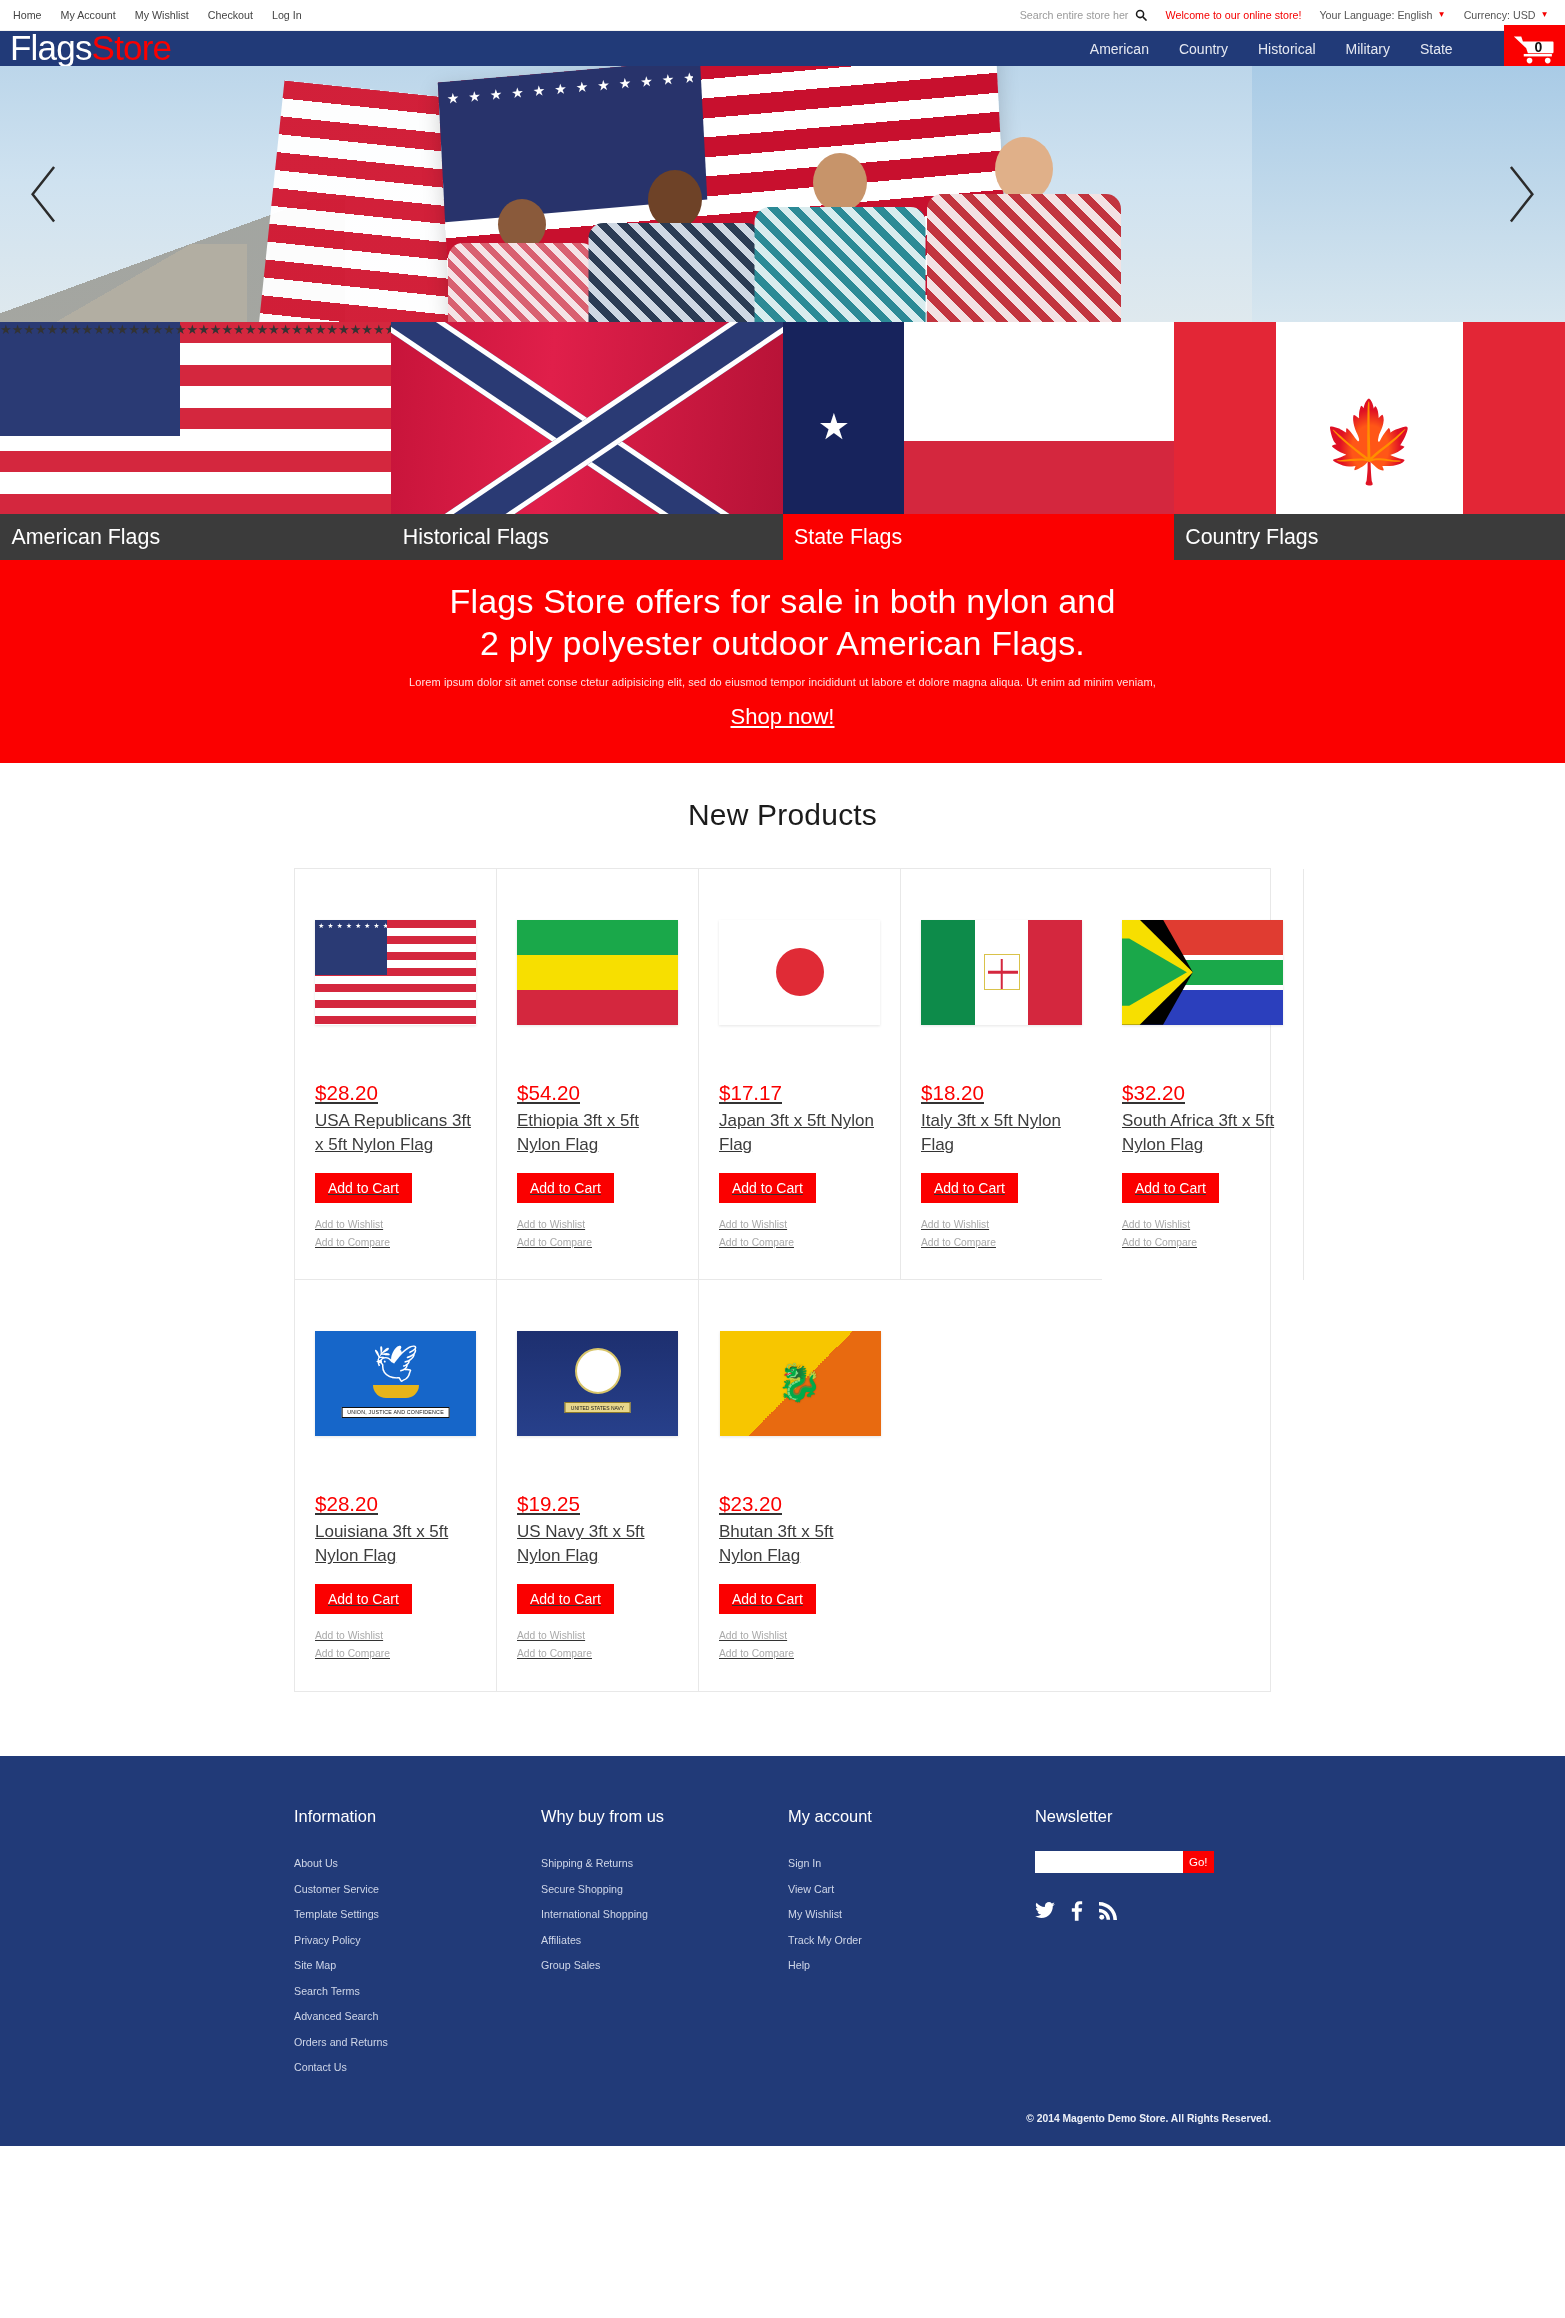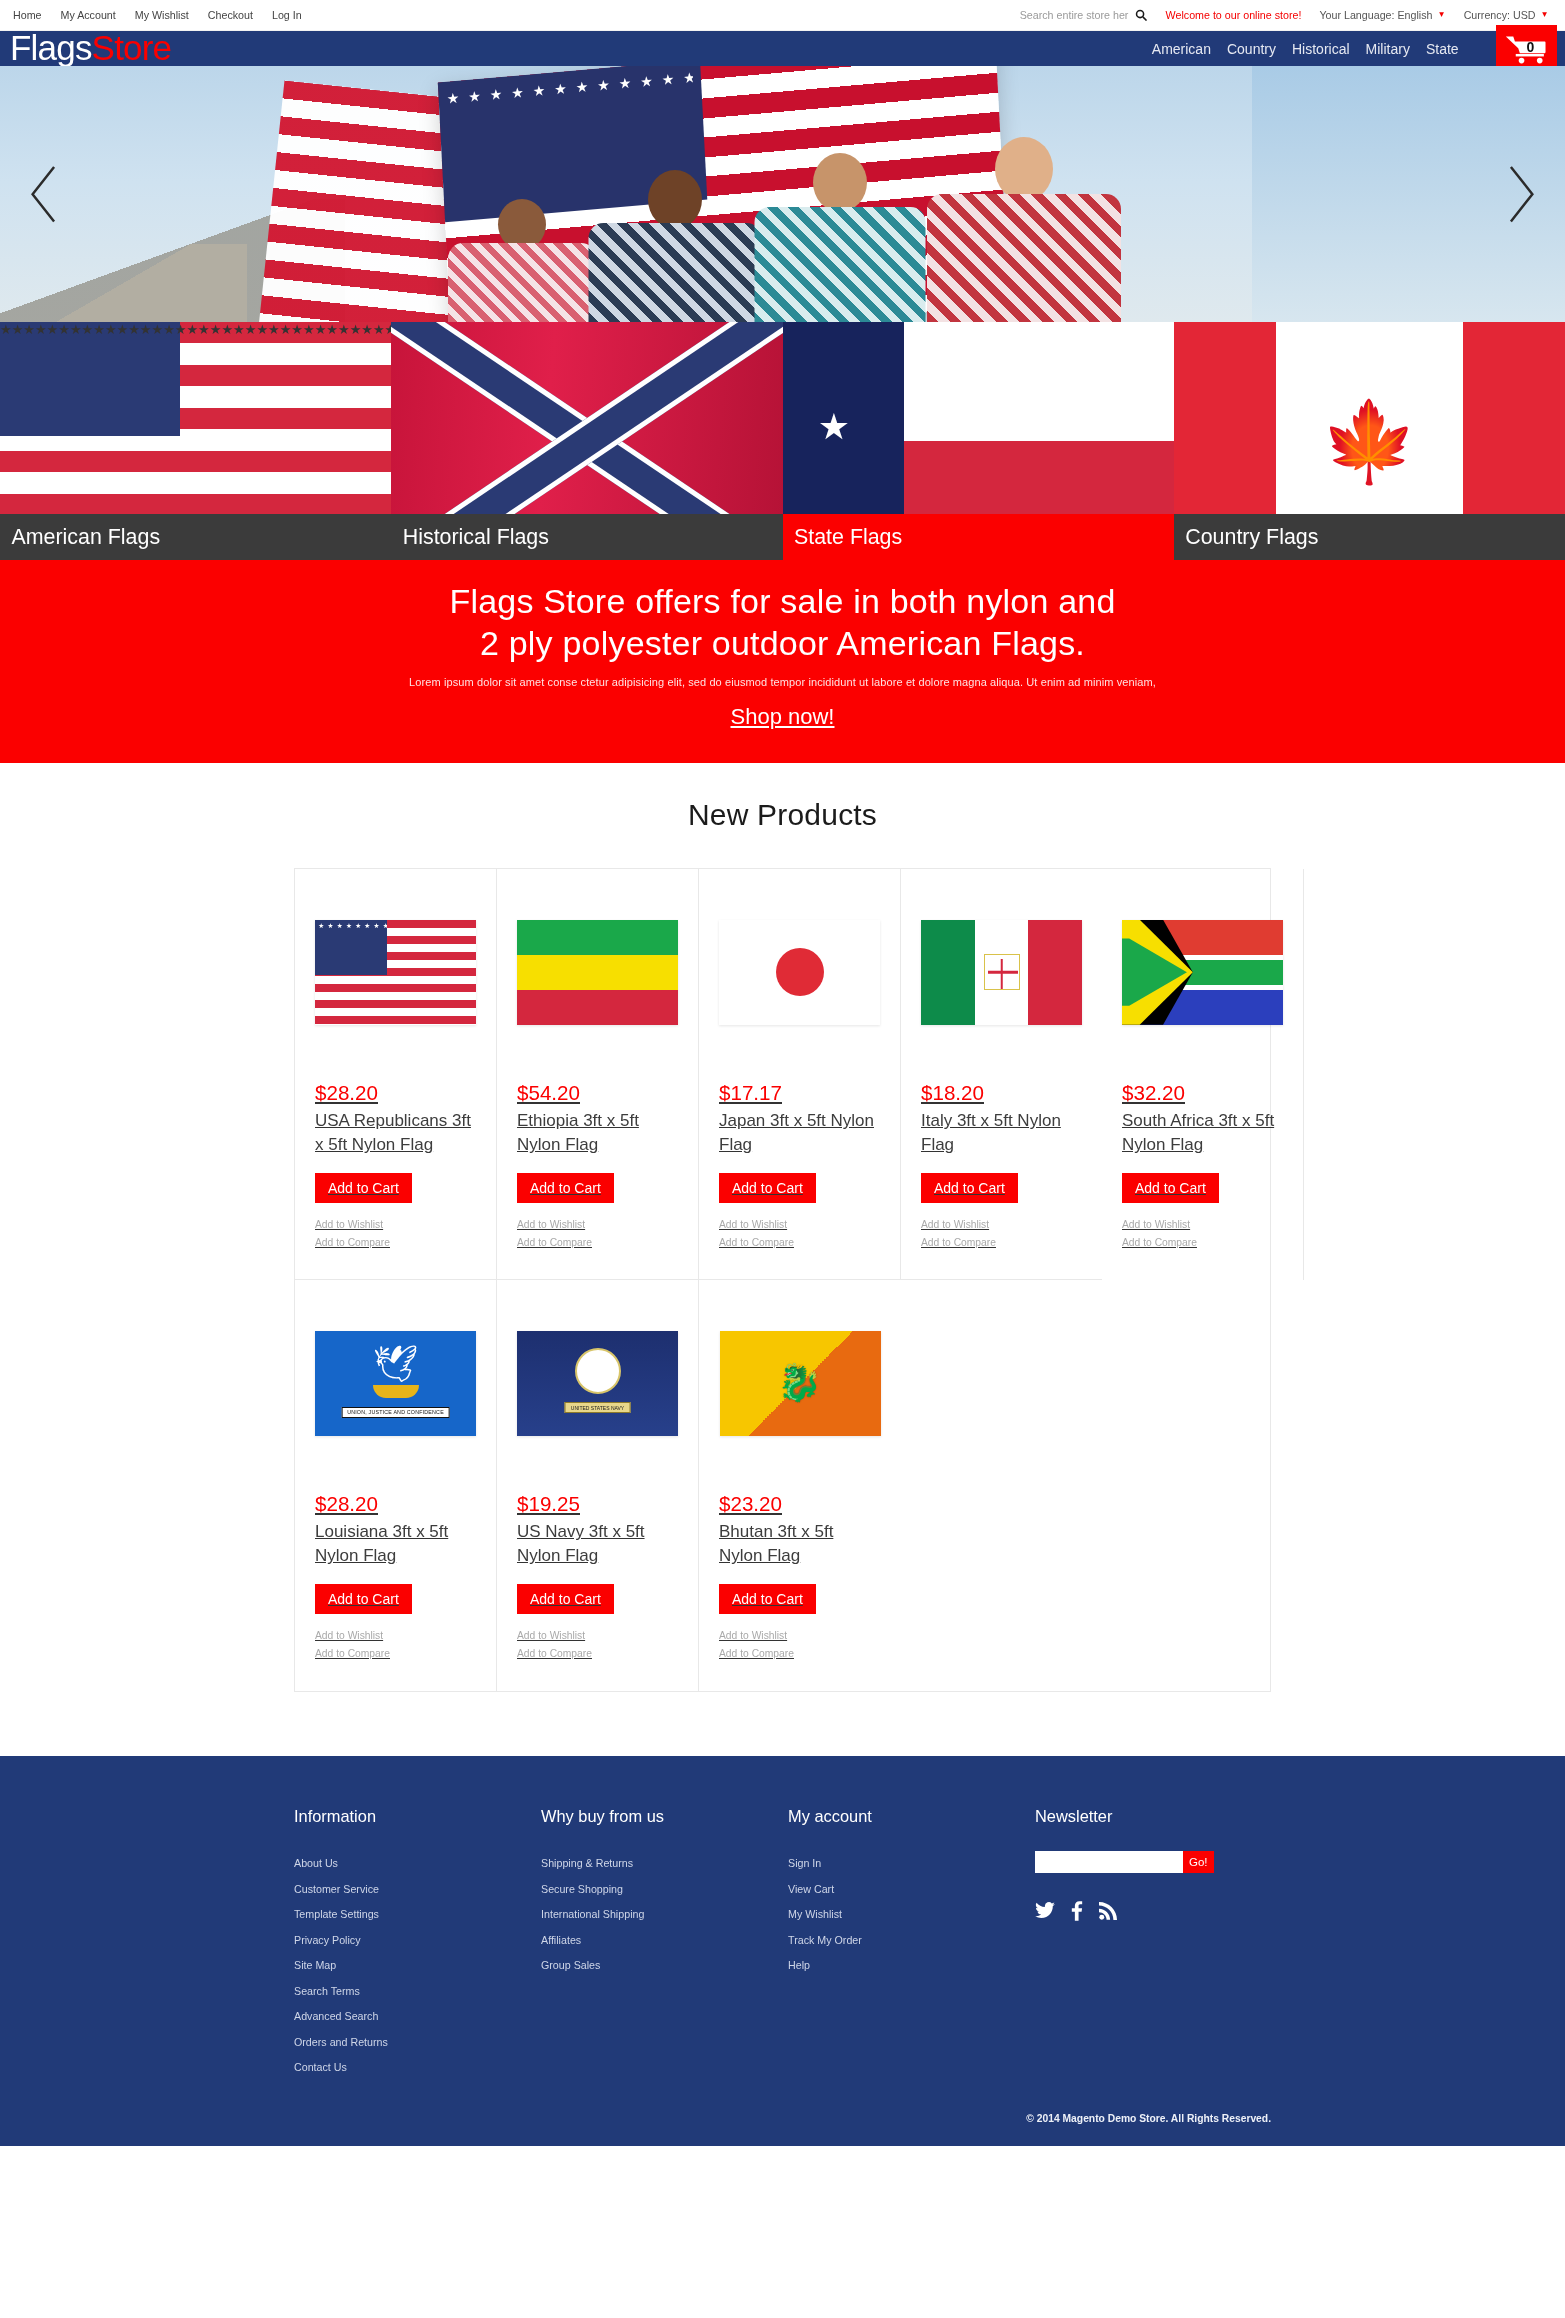--- a/index.html
+++ b/index.html
@@ -52,22 +52,22 @@
     font-size: 35px; line-height:1;
     letter-spacing:-0.8px;
     padding-left: 10px;
     font-weight: 400;
     font-family:"Liberation Sans", sans-serif;
     position:relative; top:-0.8px;
   }
   .logo .a { color:#ffffff; }
   .logo .b { color:#fb0000; }
   .mainnav {
-    margin-left:auto; display:flex; align-items:center; gap:16px;
-    padding-right: 8px;
+    margin-left:auto; display:flex; align-items:center; gap:30px;
+    padding-right: 0;
   }
   .mainnav a {
     color:#e6e9f2; text-decoration:none; font-size:14px; white-space:nowrap;
   }
   .cartbtn {
     width:61px; height:48px; background:#fb0000;
     margin-left:21.4px; display:flex; align-items:center; justify-content:center;
     position:relative;
   }
   .carticon { position:relative; width:43px; height:30px; }
@@ -556,21 +556,21 @@
         <a href="#">Search Terms</a>
         <a href="#">Advanced Search</a>
         <a href="#">Orders and Returns</a>
         <a href="#">Contact Us</a>
       </div>
 
       <div class="fcol">
         <h4>Why buy from us</h4>
         <a href="#">Shipping &amp; Returns</a>
         <a href="#">Secure Shopping</a>
-        <a href="#">International Shipping</a>
+        <a href="#">International Shopping</a>
         <a href="#">Affiliates</a>
         <a href="#">Group Sales</a>
       </div>
 
       <div class="fcol">
         <h4>My account</h4>
         <a href="#">Sign In</a>
         <a href="#">View Cart</a>
         <a href="#">My Wishlist</a>
         <a href="#">Track My Order</a>

